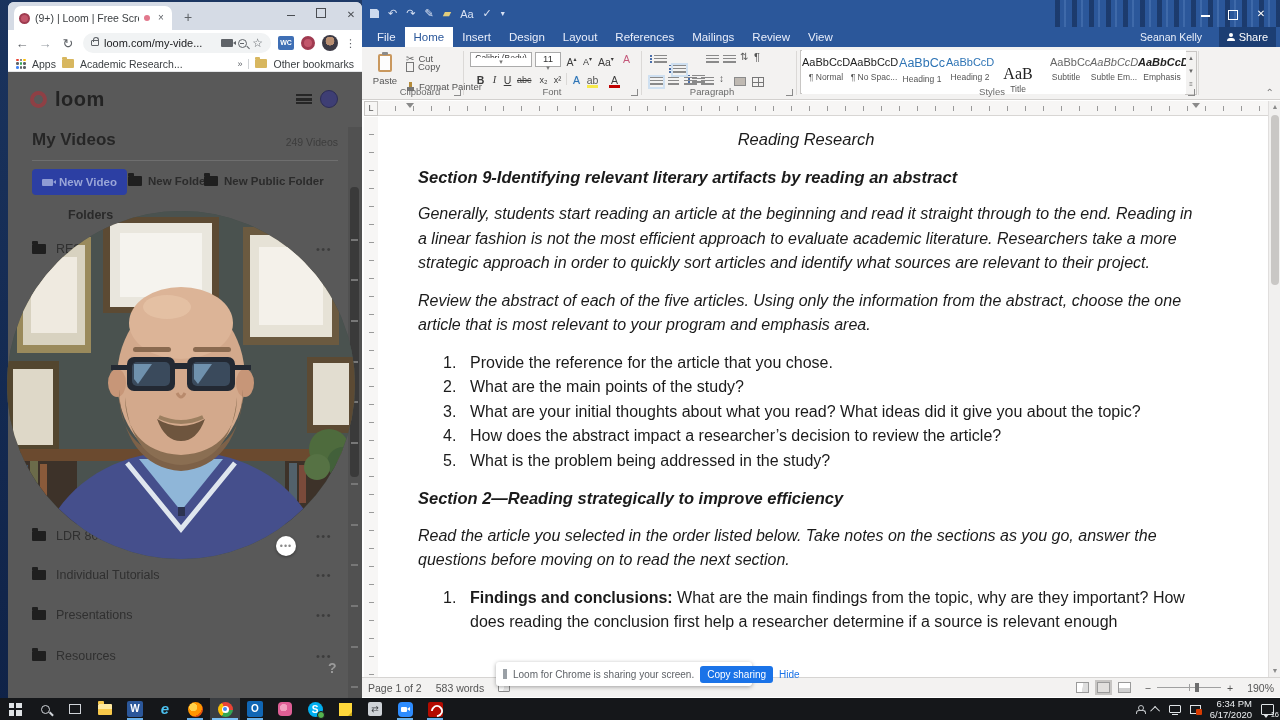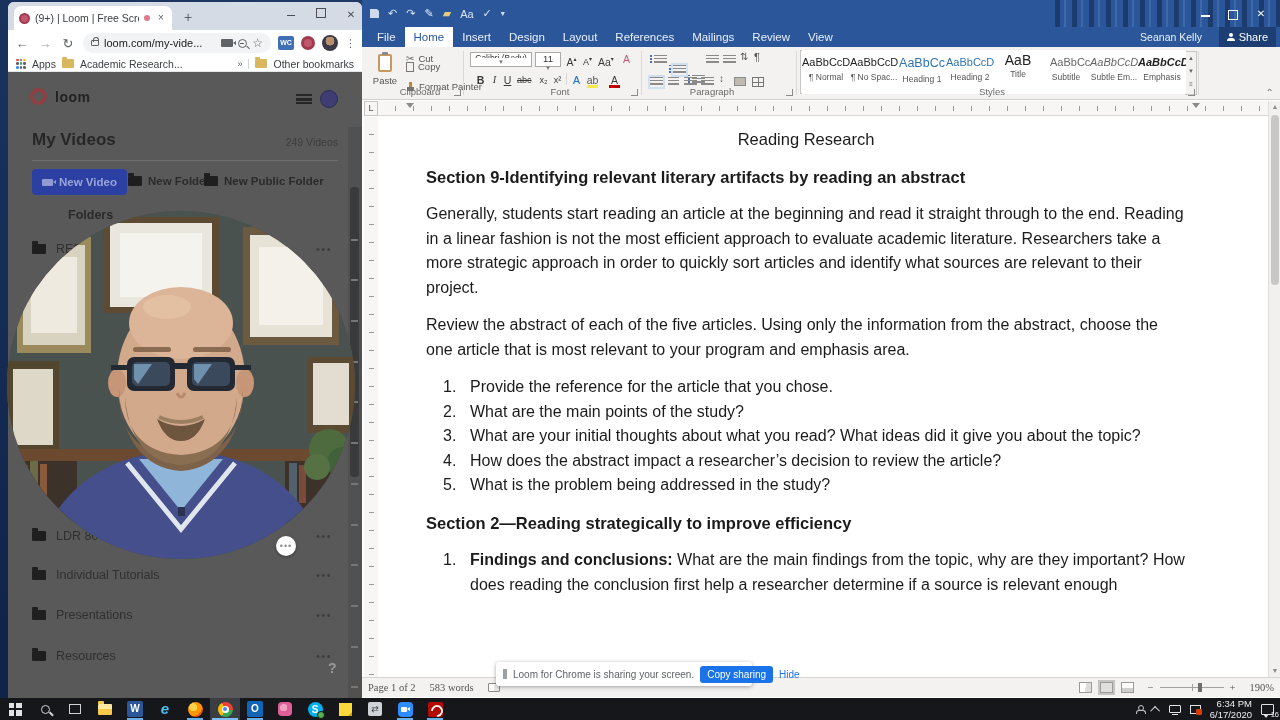--- a/index.html
+++ b/index.html
@@ -47,21 +47,21 @@
   .gridic i{background:#5f6368;border-radius:50%;}
   .gridic i:nth-child(1){background:#ea4335}.gridic i:nth-child(3){background:#fbbc05}
   .gridic i:nth-child(5){background:#34a853}.gridic i:nth-child(7){background:#4285f4}
   .bmfolder{width:12px;height:9px;background:#d8b75f;border-radius:1px;position:relative;flex:none;}
   .bmfolder::before{content:"";position:absolute;top:-2px;left:0;width:5px;height:2px;background:#d8b75f;border-radius:1px 1px 0 0;}
   .chev2{color:#5f6368;font-size:9px;}
   .vdiv{width:1px;height:10px;background:#d0d3d6;}
   
   #loompage{position:absolute;left:0;top:70px;width:354px;height:626px;background:#595959;}
   .loomlogo{width:17px;height:17px;border-radius:50%;border:4px solid #8e4045;background:#595959;}
-  .loomword{font-size:14px;font-weight:bold;color:#232323;letter-spacing:.5px;}
+  .loomword{font-size:20px;font-weight:bold;color:#232323;letter-spacing:.5px;}
   .hamb{width:16px;height:10px;border-top:2.5px solid #262626;border-bottom:2.5px solid #262626;position:relative;}
   .hamb::before{content:"";position:absolute;left:0;top:2.2px;width:100%;height:2.5px;background:#262626;}
   .lavatar{width:18px;height:18px;border-radius:50%;background:#3e3e74;border:1px solid #2c2c55;}
   .myv{font-size:17px;font-weight:600;color:#262626;}
   .vcount{font-size:10.5px;color:#3d3d3d;}
   .ldiv{height:1px;background:#6e6e6e;}
   .btn-nv{display:flex;align-items:center;gap:6px;background:#2c3fa3;border-radius:4px;height:26px;padding:0 10px;color:#9aa6d8;font-size:11.5px;font-weight:600;}
   .nvcam{width:11px;height:7px;background:#8f9cd4;border-radius:1px;position:relative;}
   .nvcam::after{content:"";position:absolute;right:-3px;top:1px;border-right:3px solid #8f9cd4;border-top:2.5px solid transparent;border-bottom:2.5px solid transparent;}
   .fgroup{display:flex;align-items:center;gap:6px;color:#2b2b2b;font-size:11.5px;font-weight:600;}
@@ -150,31 +150,31 @@
   
   #hruler{position:absolute;left:16px;top:101px;width:890px;height:15px;background:#f7f6f5;border-bottom:1px solid #d8d6d4;
     background-image:repeating-linear-gradient(90deg,transparent 0 17px,#9a9a9a 17px 18px);background-size:100% 5px;background-position:0 5px;background-repeat:no-repeat;}
   .tabsel{position:absolute;left:2px;top:101px;width:14px;height:15px;background:#f7f6f5;border:1px solid #c8c6c4;color:#555;font-size:9px;line-height:13px;text-align:center;}
   .tabsel::before{content:"L";}
   .indent{position:absolute;top:103px;width:0;height:0;border-left:4px solid transparent;border-right:4px solid transparent;border-top:5px solid #8a8a8a;}
   #vruler{position:absolute;left:2px;top:117px;width:14px;height:560px;background:#f7f6f5;
     background-image:repeating-linear-gradient(180deg,transparent 0 17px,#9a9a9a 17px 18px);background-size:5px 100%;background-position:5px 0;background-repeat:no-repeat;}
   #page{position:absolute;left:18px;top:117px;width:886px;height:560px;background:#fff;}
   #doctext{position:absolute;left:30px;top:10px;width:792px;color:#1b1b1b;font-size:16px;line-height:24.5px;}
-  #doctext p{margin:0 16px 13px;}
+  #doctext p{margin:0 8px 13px;font-style:italic;}
   .dtitle{text-align:center;margin-bottom:15px;font-size:16.5px;}
   .dhead{font-weight:bold;margin-bottom:14px;font-size:16.5px;}
   .doclist{counter-reset:li;margin:0 0 13px;padding:0;list-style:none;}
   .doclist li{position:relative;padding-left:60px;counter-increment:li;}
   .doclist li::before{content:counter(li) ".";position:absolute;left:33px;}
   #wscroll{position:absolute;right:0;top:101px;width:12px;height:576px;background:#f1f0ef;border-left:1px solid #e0dedd;}
   .warr{position:absolute;left:0;width:12px;height:12px;color:#8a8a8a;font-size:7px;text-align:center;line-height:12px;}
   .wthumb{position:absolute;left:2px;width:8px;border-radius:4px;background:#c9c7c5;}
   
-  #wstatus{position:absolute;left:0;bottom:1px;width:100%;height:20px;background:#f3f2f1;border-top:1px solid #d6d4d2;display:flex;align-items:center;font-size:10.5px;color:#555;padding:0 6px;gap:14px;font-family:Liberation Serif, serif;}
+  #wstatus{position:absolute;left:0;bottom:1px;width:100%;height:20px;background:#f3f2f1;border-top:1px solid #d6d4d2;display:flex;align-items:center;font-size:10.5px;color:#555;padding:0 6px;gap:14px;}
   .bookic{width:12px;height:9px;background:linear-gradient(105deg,#fff 48%,#e8e8e8 52%);border:1px solid #8a8a8a;border-radius:1px;}
   .viewics{margin-left:auto;display:flex;align-items:center;gap:8px;}
   .vic{width:13px;height:11px;border:1px solid #9a9a9a;background:#fff;}
   .vic.read{background:linear-gradient(100deg,#fff 48%,#ddd 52%);}
   .vic.sel{outline:2px solid #c7c5c3;background:#e1dfdd;}
   .vic.web{background:linear-gradient(#fff 60%,#cfcfcf 60%);}
   .zslider{display:flex;align-items:center;gap:6px;color:#555;}
   .ztrack{width:64px;height:1.5px;background:#a0a0a0;position:relative;}
   .ztrack::before{content:"";position:absolute;left:50%;top:-3px;width:1px;height:7px;background:#a0a0a0;}
   .zthumb{position:absolute;left:60%;top:-4px;width:4px;height:9px;background:#6e6e6e;}
@@ -507,21 +507,21 @@
       <div class="fbtn" style="left:112px;top:26px;font-weight:bold;">B</div>
       <div class="fbtn" style="left:126px;top:26px;font-style:italic;font-family:'Liberation Serif',serif;">I</div>
       <div class="fbtn ubar" style="left:139px;top:26px;">U</div>
       <div class="fbtn strik" style="left:155px;top:26px;">abc</div>
       <div class="fbtn" style="left:175px;top:26px;font-size:9px;">x₂</div>
       <div class="fbtn" style="left:189px;top:26px;font-size:9px;">x²</div>
       <div class="gsep" style="left:204px;top:26px;bottom:14px;"></div>
       <div class="fbtn" style="left:208px;top:26px;color:#2e74b5;text-shadow:0 0 1px #9cc3e5;">A</div>
       <div class="fbtn hlbar" style="left:224px;top:26px;color:#555;">ab</div>
       <div class="fbtn fcbar" style="left:246px;top:26px;">A</div>
-      <div class="grplabel" style="left:168px;width:60px;text-align:center;">Font</div>
+      <div class="grplabel" style="left:160px;width:60px;text-align:center;">Font</div>
       <div class="launcher" style="left:269px;"></div>
       <div class="gsep" style="left:279px;"></div>
 
       <div class="abs bulic" style="left:288px;top:8px;"></div>
       <div class="abs bulic" style="left:307px;top:8px;outline:2px solid #cfe0f1;"></div>
       <div class="abs bulic" style="left:326px;top:8px;"></div>
       <div class="abs linesic" style="left:344px;top:8px;"></div>
       <div class="abs linesic" style="left:361px;top:8px;"></div>
       <div class="abs sortic" style="left:378px;top:4px;"></div>
       <div class="abs pilcrow" style="left:392px;top:4px;"></div>
@@ -549,21 +549,21 @@
       </div>
       <div class="stylecell" style="left:536px;">
         <div class="sprev" style="color:#2e74b5;font-size:12.5px;">AaBbCc</div>
         <div class="sname">Heading 1</div>
       </div>
       <div class="stylecell" style="left:584px;">
         <div class="sprev" style="color:#2e74b5;">AaBbCcD</div>
         <div class="sname">Heading 2</div>
       </div>
       <div class="stylecell" style="left:632px;">
-        <div class="sprev" style="font-size:14px;margin-top:2px;">AaB</div>
+        <div class="sprev" style="font-size:16px;margin-top:15px;font-family:Liberation Serif, serif;">AaB</div>
         <div class="sname" style="margin-top:1px;">Title</div>
       </div>
       <div class="stylecell" style="left:680px;">
         <div class="sprev" style="color:#666;margin-left:8px;">AaBbCcE</div>
         <div class="sname">Subtitle</div>
       </div>
       <div class="stylecell" style="left:728px;">
         <div class="sprev" style="font-style:italic;color:#666;">AaBbCcDt</div>
         <div class="sname">Subtle Em...</div>
       </div>
@@ -591,20 +591,21 @@
         <p>Generally, students start reading an article at the beginning and read it straight through to the end. Reading in a linear fashion is not the most efficient approach to evaluate academic literature. Researchers take a more strategic approach in order to quickly sort articles and identify what sources are relevant to their project.</p>
         <p>Review the abstract of each of the five articles. Using only the information from the abstract, choose the one article that is most relevant to your program and emphasis area.</p>
         <ol class="doclist">
           <li>Provide the reference for the article that you chose.</li>
           <li>What are the main points of the study?</li>
           <li>What are your initial thoughts about what you read? What ideas did it give you about the topic?</li>
           <li>How does the abstract impact a researcher’s decision to review the article?</li>
           <li>What is the problem being addressed in the study?</li>
         </ol>
         <p class="dhead">Section 2—Reading strategically to improve efficiency</p>
+        <p>Read the article you selected in the order listed below. Take notes on the sections as you go, answer the questions before moving on to read the next section.</p>
         <ol class="doclist">
           <li><b>Findings and conclusions:</b><span> What are the main findings from the topic, why are they important? How does reading the conclusion first help a researcher determine if a source is relevant enough</span></li>
         </ol>
       </div>
     </div>
 
     <div id="wscroll">
       <div class="warr" style="top:0;">▲</div>
       <div class="wthumb" style="top:14px;height:170px;"></div>
       <div class="warr" style="bottom:0;">▼</div>

